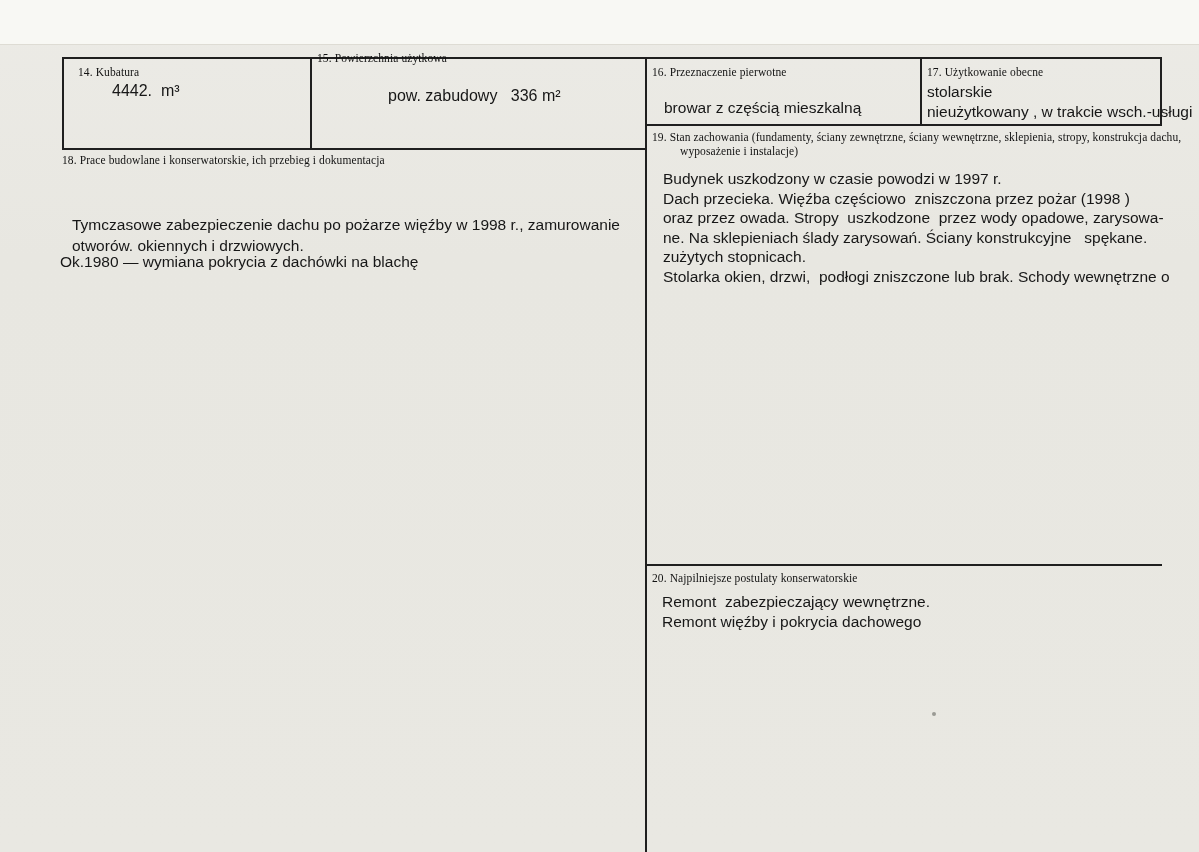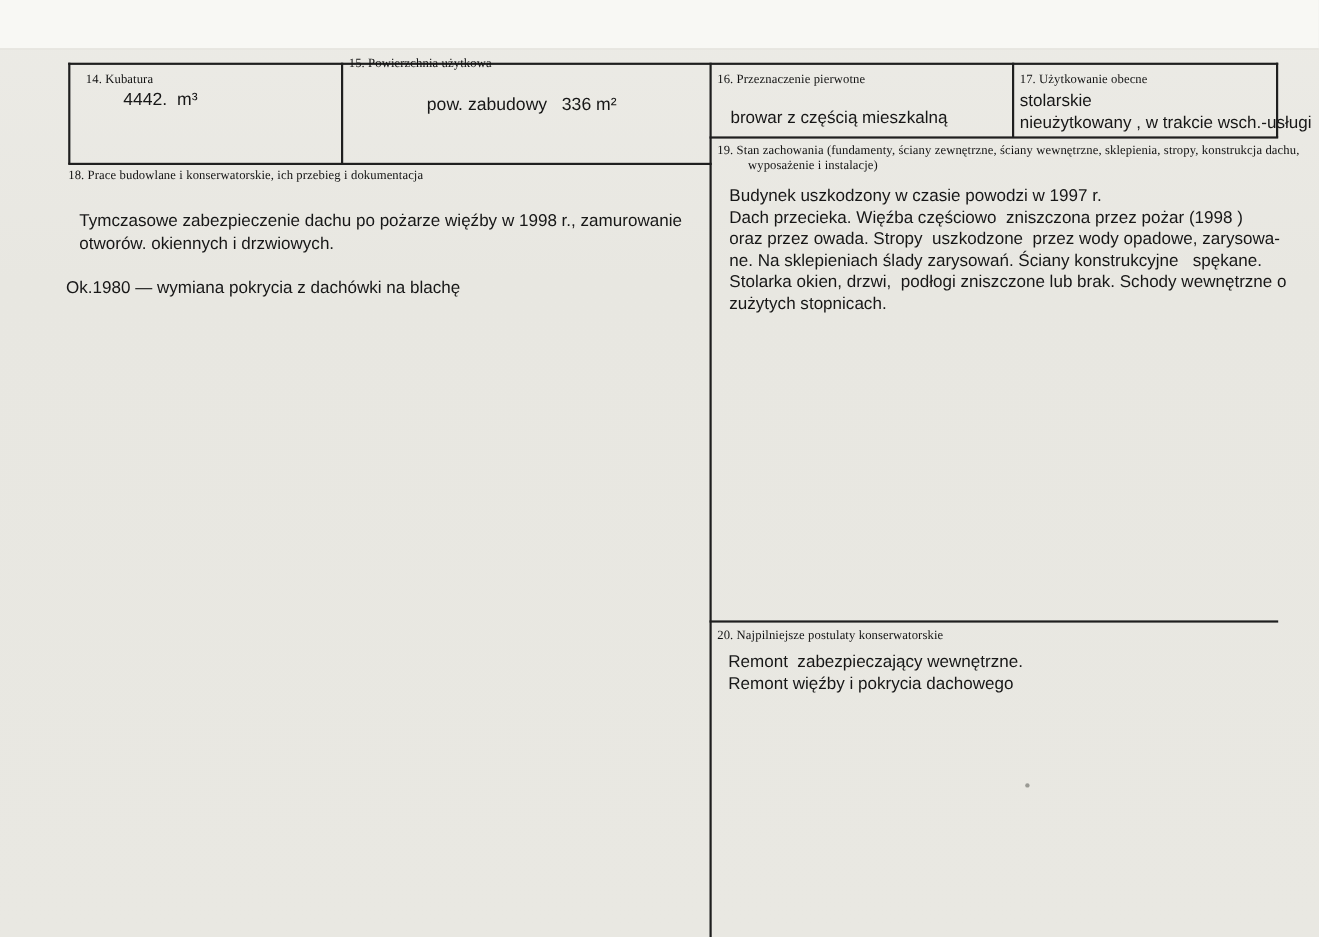--- a/index.html
+++ b/index.html
@@ -91,34 +91,34 @@
 <div class="val" style="left:664px; top:83px;margin-top:16px;">browar z częścią mieszkalną</div>
 
 <div class="label" style="left:927px; top:66px;">17. Użytkowanie obecne</div>
 <div class="val-block" style="left:927px; top:82px;">
   <div>stolarskie</div>
   <div>nieużytkowany , w trakcie wsch.-usługi</div>
 </div>
 
 <div class="label" style="left:62px; top:154px;">18. Prace budowlane i konserwatorskie, ich przebieg i dokumentacja</div>
 <div class="val-block" style="left:72px; top:190px;">
-  <div style="line-height:21px;">Tymczasowe zabezpieczenie dachu po pożarze więźby w 1998 r., zamurowanie</div>
+  <div style="line-height:21px;margin-top:24px;">Tymczasowe zabezpieczenie dachu po pożarze więźby w 1998 r., zamurowanie</div>
   <div style="line-height:21px;">otworów. okiennych i drzwiowych.</div>
 </div>
 <div class="val" style="left:60px; top:253px;">Ok.1980 — wymiana pokrycia z dachówki na blachę</div>
 
 <div class="label" style="left:652px; top:131px;">19. Stan zachowania (fundamenty, ściany zewnętrzne, ściany wewnętrzne, sklepienia, stropy, konstrukcja dachu,</div>
 <div class="label" style="left:680px; top:145px;">wyposażenie i instalacje)</div>
 <div class="val-block" style="left:663px; top:169px;">
   <div>Budynek uszkodzony w czasie powodzi w 1997 r.</div>
   <div>Dach przecieka. Więźba częściowo  zniszczona przez pożar (1998 )</div>
   <div>oraz przez owada. Stropy  uszkodzone  przez wody opadowe, zarysowa-</div>
   <div>ne. Na sklepieniach ślady zarysowań. Ściany konstrukcyjne   spękane.</div>
+  <div>zużytych stopnicach.</div>
   <div>Stolarka okien, drzwi,  podłogi zniszczone lub brak. Schody wewnętrzne o</div>
-  <div>zużytych stopnicach.</div>
 </div>
 
 <div class="label" style="left:652px; top:572px;">20. Najpilniejsze postulaty konserwatorskie</div>
 <div class="val-block" style="left:662px; top:592px;">
   <div>Remont  zabezpieczający wewnętrzne.</div>
   <div>Remont więźby i pokrycia dachowego</div>
 </div>
 
 <div class="speckle" style="left:932px; top:712px;"></div>
 

